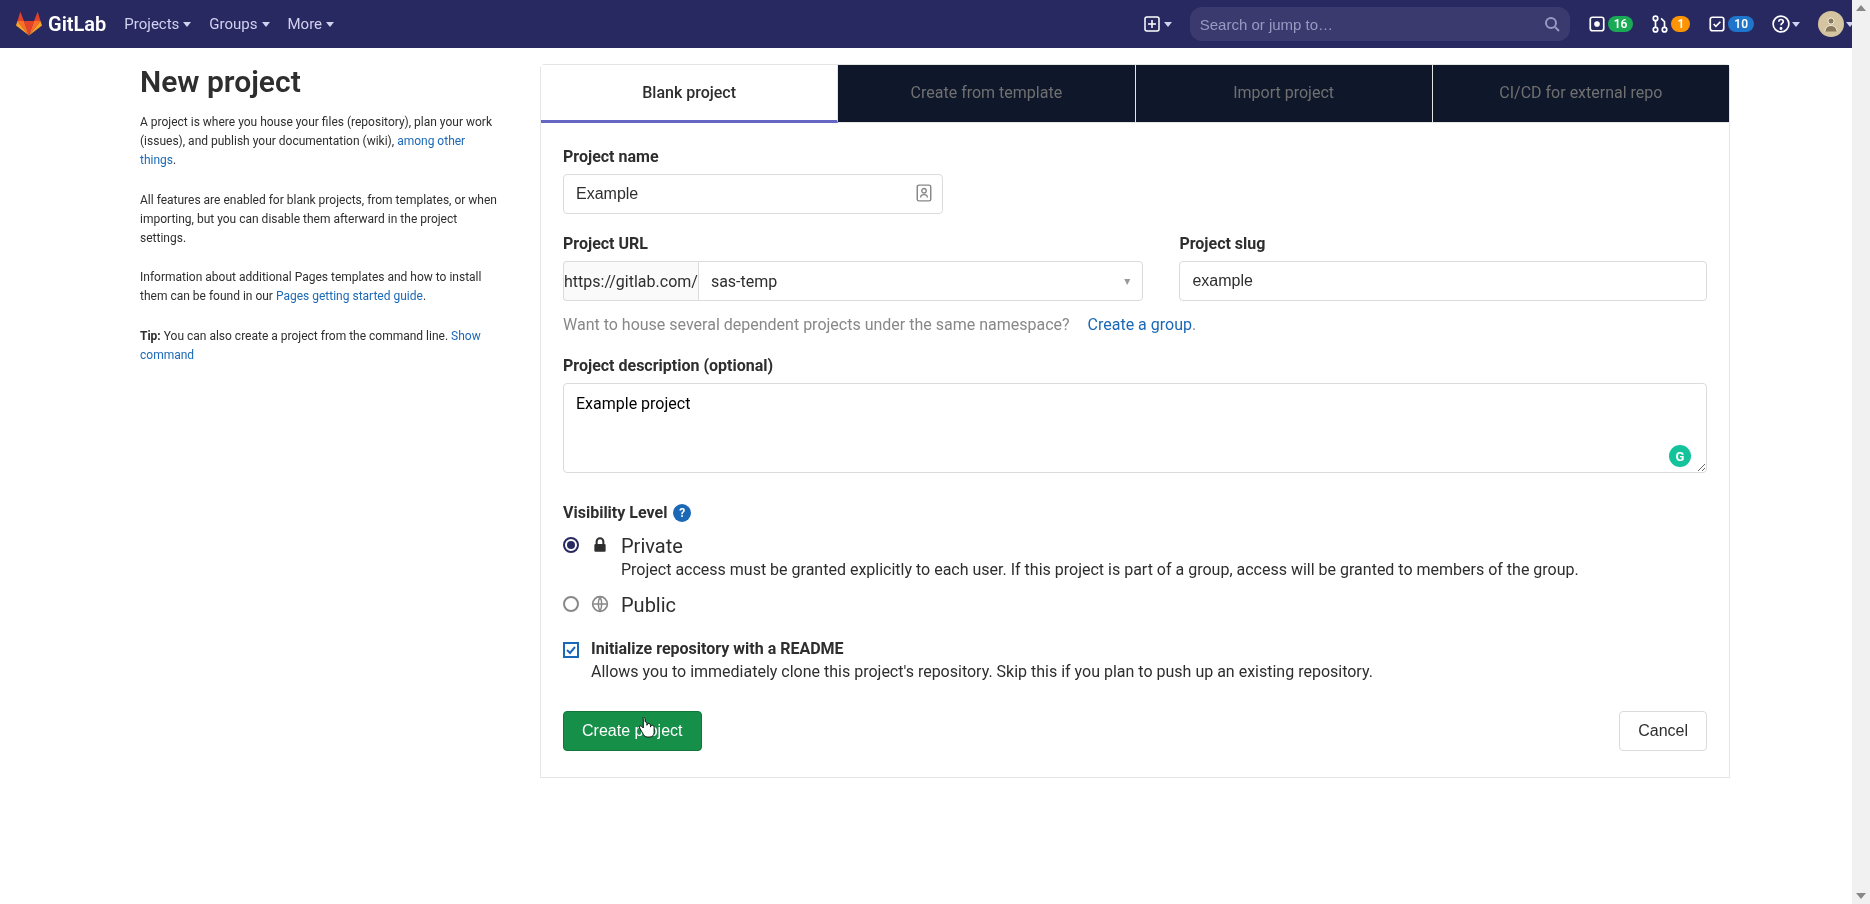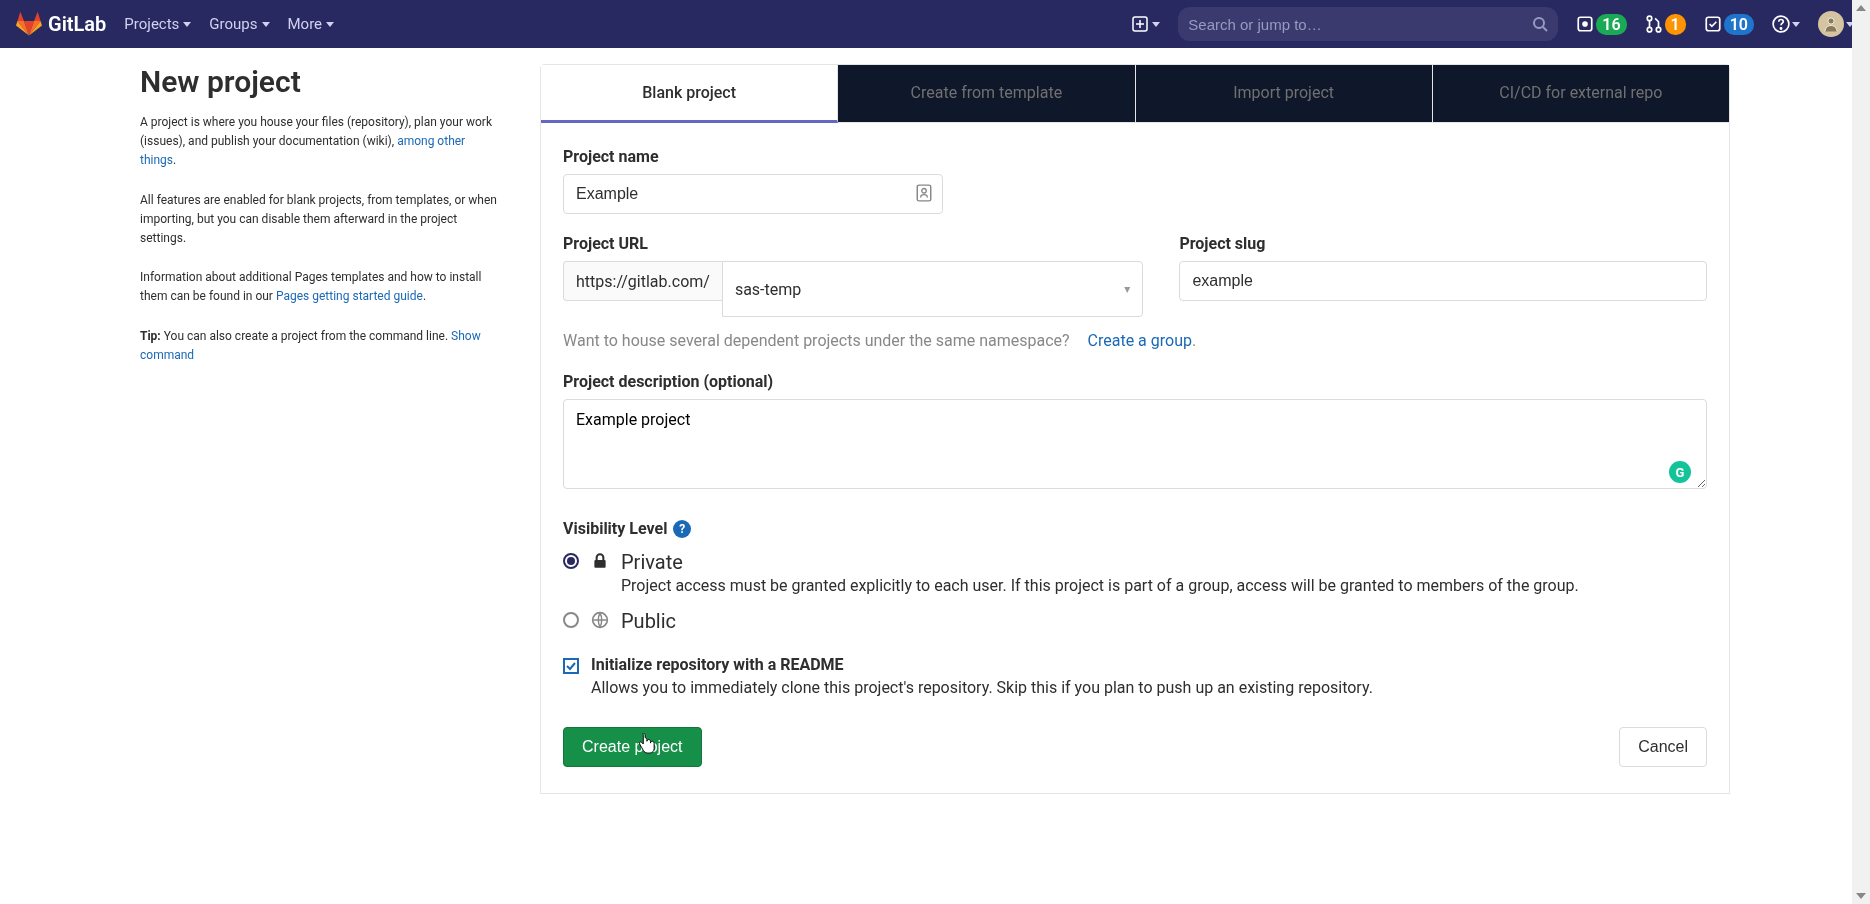--- a/index.html
+++ b/index.html
@@ -14,21 +14,21 @@
   .chev { width: 0; height: 0; border-left: 4px solid transparent; border-right: 4px solid transparent; border-top: 5px solid #d1d1f0; display: inline-block; }
   .header-right { margin-left: auto; display: flex; align-items: center; gap: 18px; }
   .plus-dd { display: flex; align-items: center; gap: 4px; cursor: pointer; }
   .plus-dd svg { width: 16px; height: 16px; fill: #fff; }
   .search-box { background: #3a3a6e; border-radius: 12px; width: 380px; height: 34px; display: flex; align-items: center; padding: 0 10px; }
   .search-box input { background: transparent; border: none; outline: none; color: #fff; font-size: 15px; flex: 1; }
   .search-box input::placeholder { color: #9999c2; }
   .search-box svg { width: 16px; height: 16px; fill: #9999c2; }
   .hdr-icon { display: flex; align-items: center; gap: 2px; cursor: pointer; }
   .hdr-icon svg { width: 18px; height: 18px; fill: #fff; stroke: #fff; }
-  .badge { font-size: 16px; font-weight: 600; border-radius: 10px; padding: 1px 6px; }
+  .badge { font-size: 12px; font-weight: 600; border-radius: 10px; padding: 1px 6px; }
   .badge-green { background: #1aaa55; color: #fff; }
   .badge-orange { background: #fc9403; color: #fff; }
   .badge-blue { background: #1f75cb; color: #fff; }
   .avatar { width: 26px; height: 26px; border-radius: 50%; background: #d4c5a0; display: flex; align-items: center; justify-content: center; font-size: 14px; }
 
   
   .container { display: flex; padding: 16px 140px 40px 140px; gap: 40px; }
   .sidebar { width: 360px; flex-shrink: 0; }
   .main { flex: 1; }
 
@@ -45,22 +45,22 @@
 
   .form-panel { border: 1px solid #e5e5e5; border-top: none; padding: 24px 22px 26px 22px; }
   .form-label { font-weight: 700; font-size: 16px; color: #2e2e2e; margin-bottom: 8px; display: block; }
   .field-wrapper { position: relative; }
   .text-input { width: 100%; height: 40px; border: 1px solid #dbdbdb; border-radius: 4px; padding: 0 12px; font-size: 16px; color: #2e2e2e; }
   .contacts-icon { position: absolute; right: 10px; top: 10px; width: 18px; height: 18px; color: #888; }
 
   .row { display: flex; gap: 36px; margin-top: 20px; }
   .col { flex: 1; }
   .url-group { display: flex; }
-  .url-addon { border: 1px solid #dbdbdb; background: #fafafa; padding: 0 12px; height: 40px; display: flex; align-items: center; color: #2e2e2e; border-radius: 4px 0 0 4px; border-right: none; font-size: 16px; }
-  .namespace-select { flex: 1; border: 1px solid #dbdbdb; height: 56px; border-radius: 0 4px 4px 0; display: flex; align-items: center; padding: 0 12px; justify-content: space-between; cursor: pointer; }
+  .url-addon { border: 1px solid #dbdbdb; background: #fafafa; padding: 0 0; height: 40px; display: flex; align-items: center; color: #2e2e2e; border-radius: 4px 0 0 4px; border-right: none; font-size: 16px; }
+  .namespace-select { flex: 1; border: 1px solid #dbdbdb; height: 40px; border-radius: 0 4px 4px 0; display: flex; align-items: center; padding: 0 12px; justify-content: space-between; cursor: pointer; }
   .namespace-select .chev2 { color: #999; font-size: 12px; }
 
   .helper { color: #888; margin-top: 14px; font-size: 16px; }
   .helper a { color: #1b69b6; text-decoration: none; margin-left: 14px; }
 
   .textarea-wrap { position: relative; }
   textarea.text-area { width: 100%; min-height: 90px; border: 1px solid #dbdbdb; border-radius: 4px; padding: 10px 12px; font-size: 16px; font-family: inherit; resize: both; }
   .grammarly { position: absolute; right: 16px; bottom: 10px; width: 22px; height: 22px; border-radius: 50%; background: #15c39a; color: #fff; display: flex; align-items: center; justify-content: center; font-weight: 700; font-size: 13px; }
 
   .vis-label { display: flex; align-items: center; gap: 6px; font-weight: 700; margin-top: 26px; margin-bottom: 12px; }

